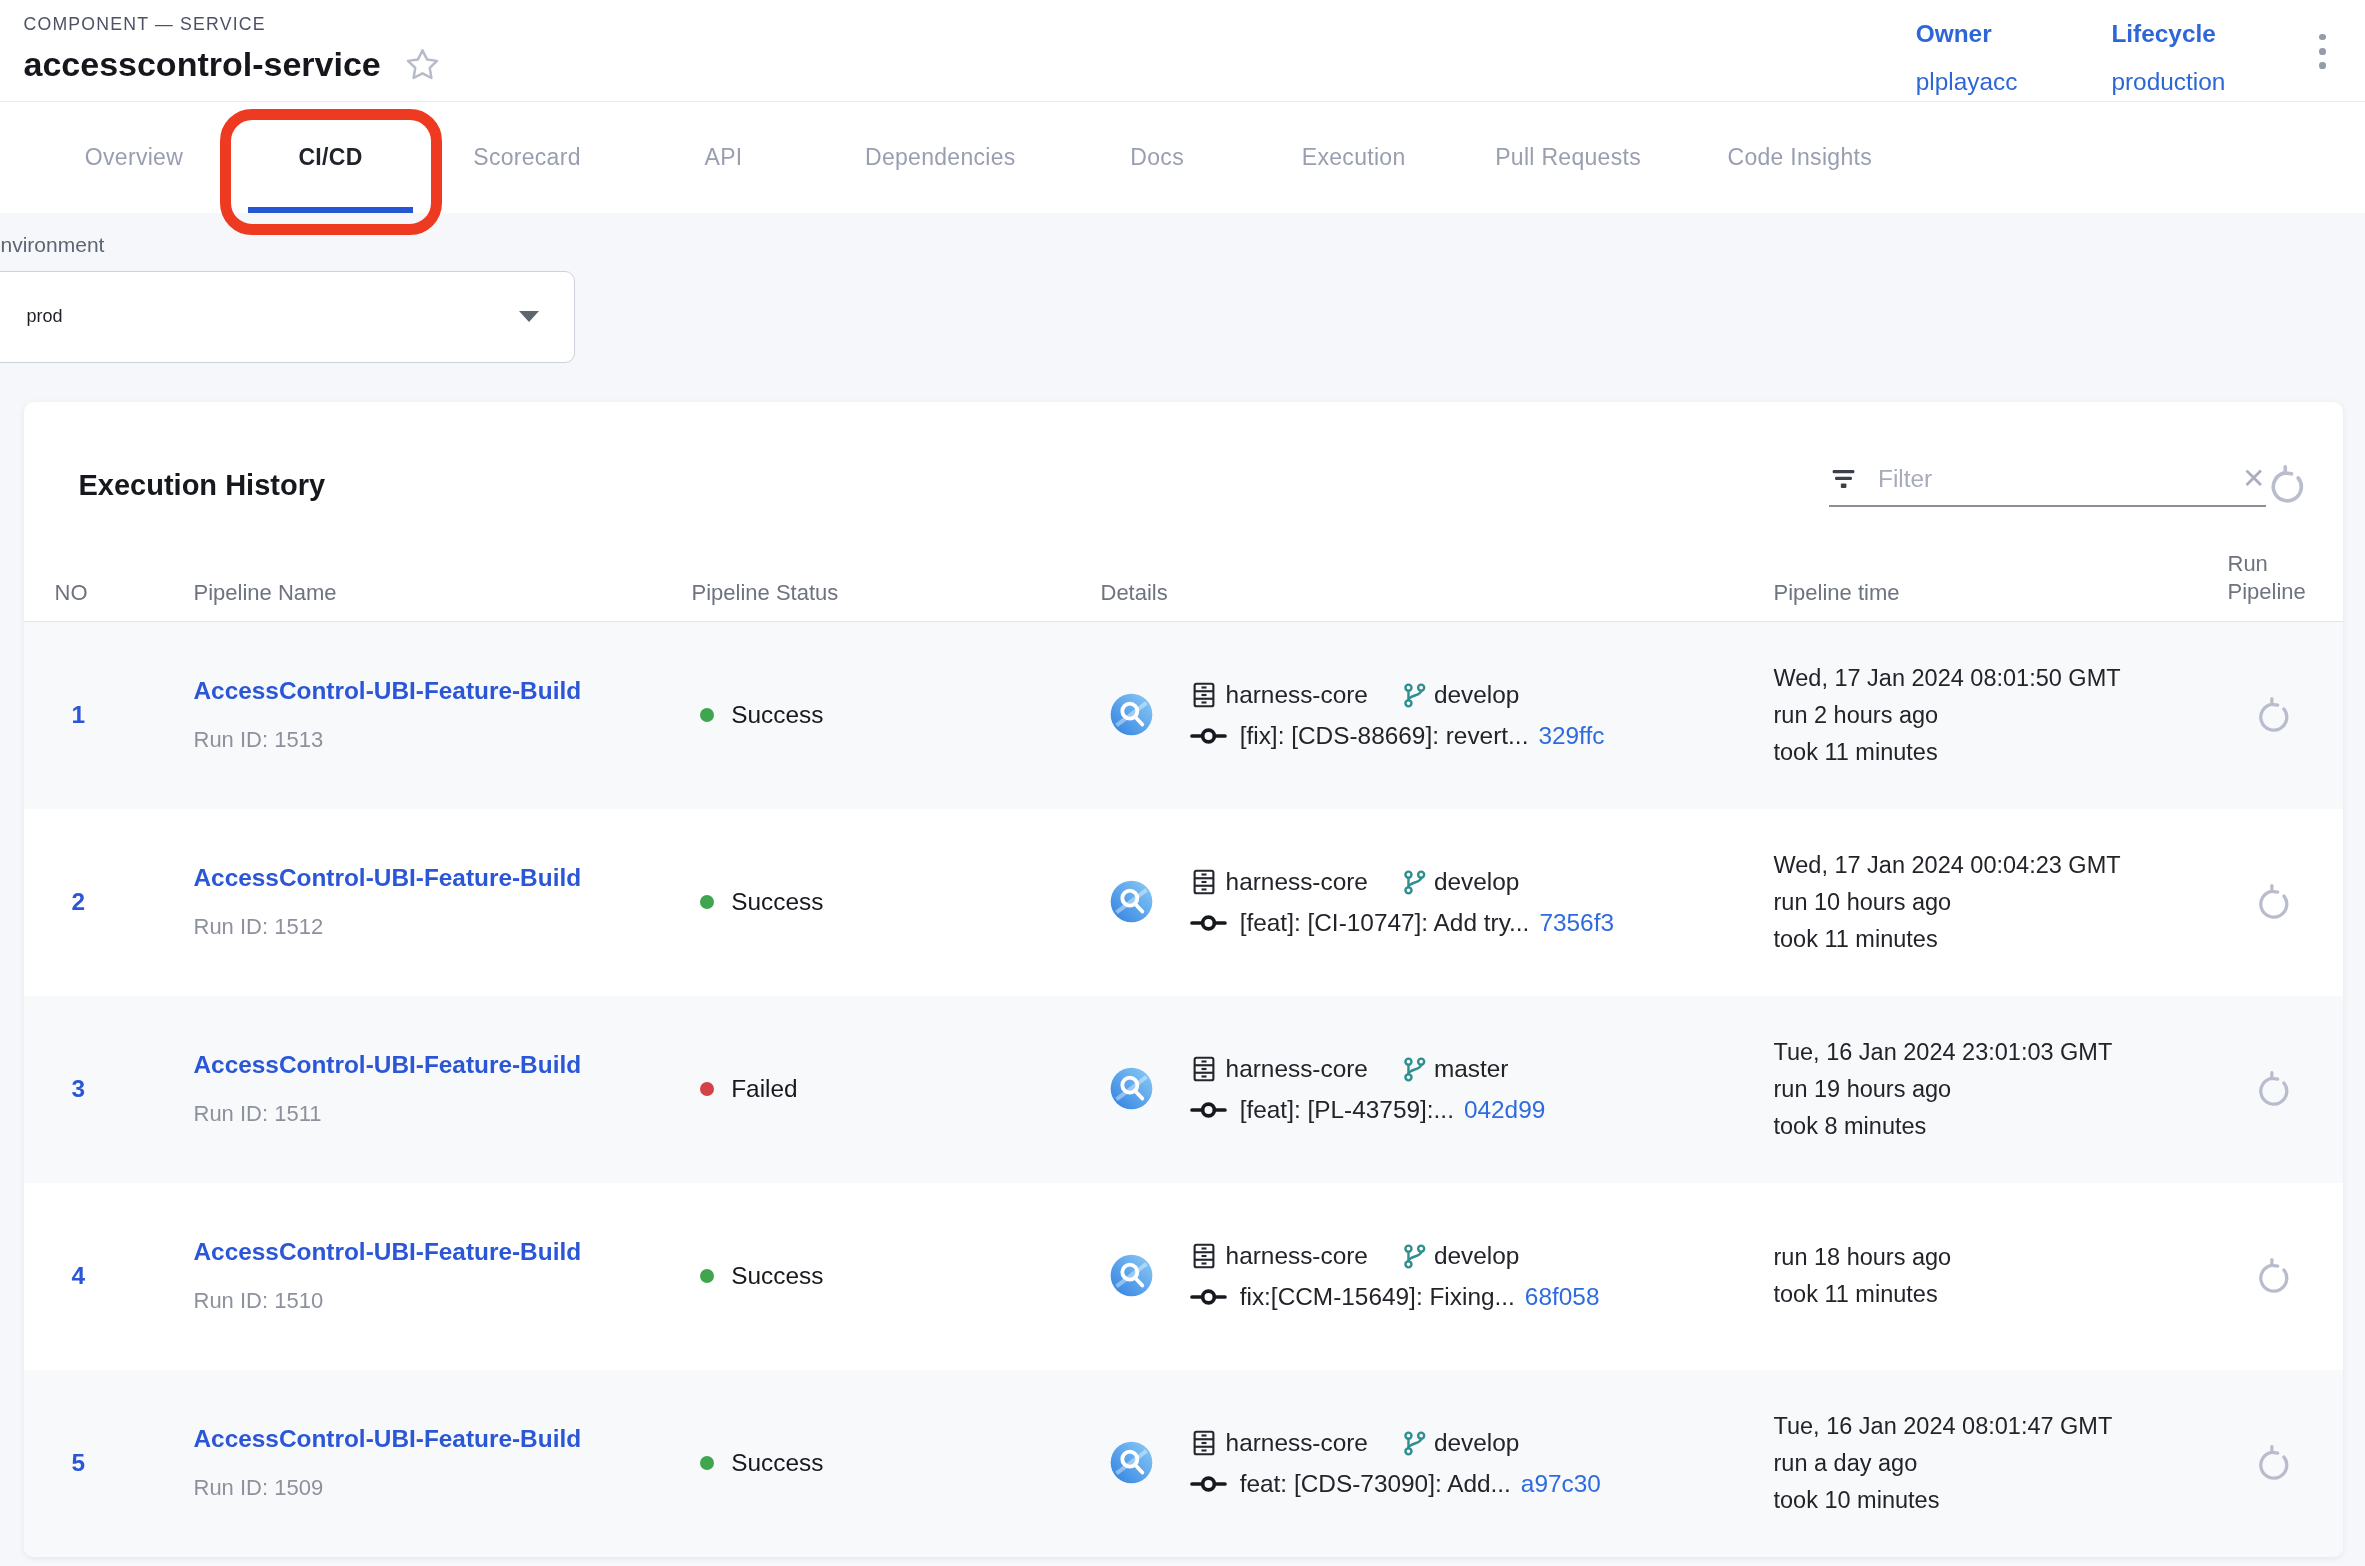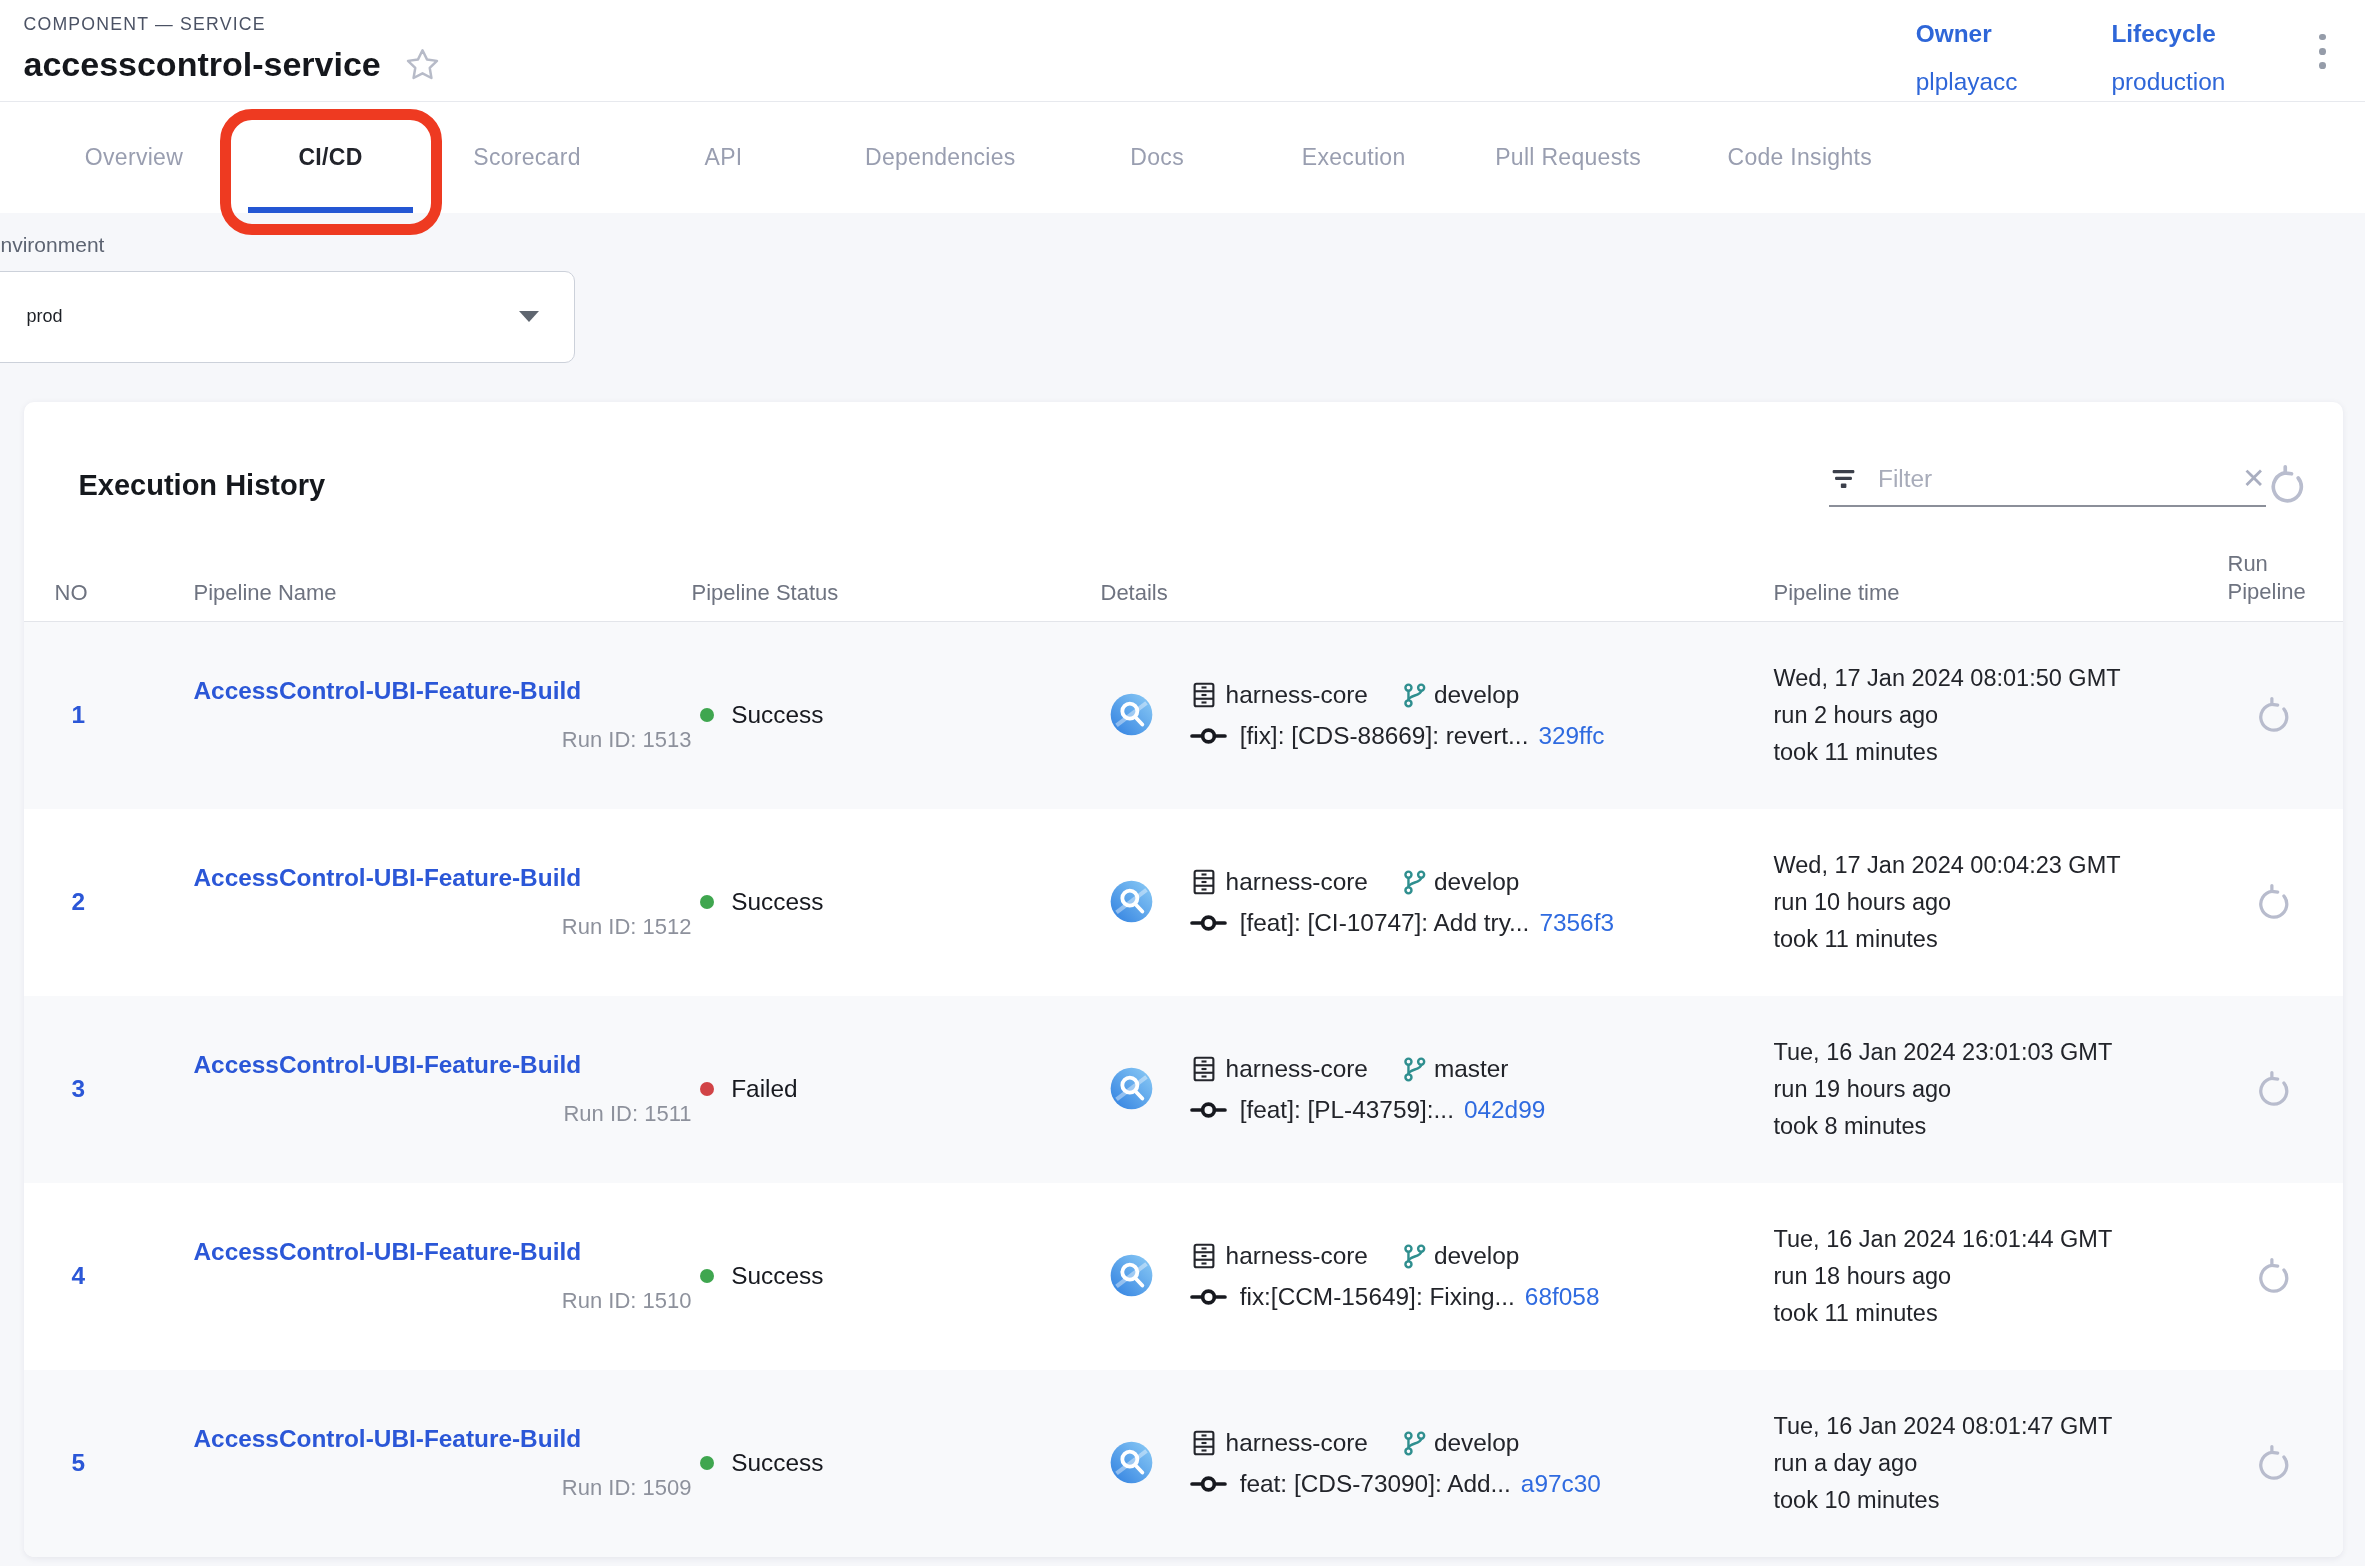--- a/index.html
+++ b/index.html
@@ -60,21 +60,21 @@
 
   
   .grid-cols{display:grid;grid-template-columns:139px 498px 409px 673px 454px 1fr;}
   .thead{margin-top:29px;padding:0 23.5px 15px 31px;align-items:end;color:#6e7380;
          font-size:22px;font-weight:500;border-bottom:1.7px solid #e3e5ea;}
   .th-run{line-height:28px;}
   .trow{padding:0 23.5px 0 31px;min-height:187px;align-items:center;}
   .trow:nth-child(odd){background:#f8f9fb;}
   .row-no{font-size:24.4px;font-weight:700;color:#2b57d7;margin-left:17px;cursor:pointer;}
   .pipeline-link{font-size:24.4px;font-weight:700;color:#2b57d7;text-decoration:none;cursor:pointer;}
-  .run-id{font-size:22px;color:#8d919c;margin-top:22px;text-align:right;}
+  .run-id{font-size:22px;color:#8d919c;margin-top:22px;}
   .cell-status{display:flex;align-items:center;gap:17px;padding-left:8.4px;}
   .dot{width:14.3px;height:14.3px;border-radius:50%;flex:none;}
   .status-label{font-size:24.4px;color:#17191f;}
   .cell-details{display:flex;align-items:center;gap:35px;padding-left:8.4px;}
   .exec-icon{display:flex;cursor:pointer;}
   .exec-icon svg{width:45px;height:45px;}
   .detail-line{display:flex;align-items:center;font-size:24.4px;color:#22242a;white-space:nowrap;}
   .detail-line + .detail-line{margin-top:11.8px;}
   .repo-icon{display:flex;margin-right:6.7px;color:#24262c;}
   .repo-icon svg{width:30px;height:30px;}
@@ -484,21 +484,20 @@
                   <circle cx="13" cy="7" r="4.1"></circle>
                   <line x1="18" y1="7" x2="24.5" y2="7"></line>
                 </svg>
               </span>
               <span>fix:[CCM-15649]: Fixing...</span>
               <a class="hash">68f058</a>
             </div>
           </div>
         </div>
         <div class="cell-time">
-          <div>Tue, 16 Jan 2024 16:01:44 GMT</div>
           <div>run 18 hours ago</div>
           <div>took 11 minutes</div>
         </div>
         <div class="cell-run">
           <button class="rerun-btn">
             <svg viewBox="0 0 24 24" fill="none" stroke="currentColor" stroke-width="2" stroke-linecap="round" stroke-linejoin="round">
               <path d="M11 5.1 A8 8 0 1 0 18.4 8"></path>
               <polyline points="11,1.6 11,5.1 14.6,5.6"></polyline>
             </svg>
           </button>

